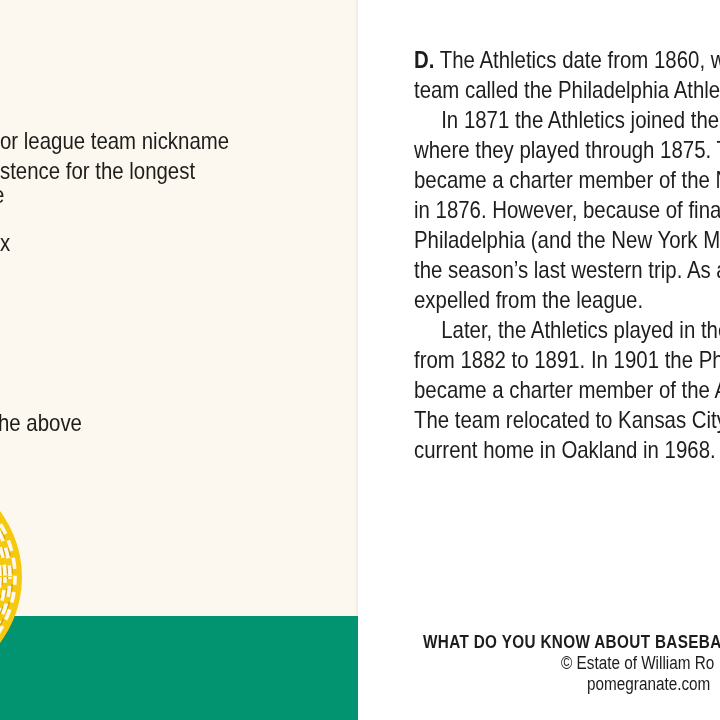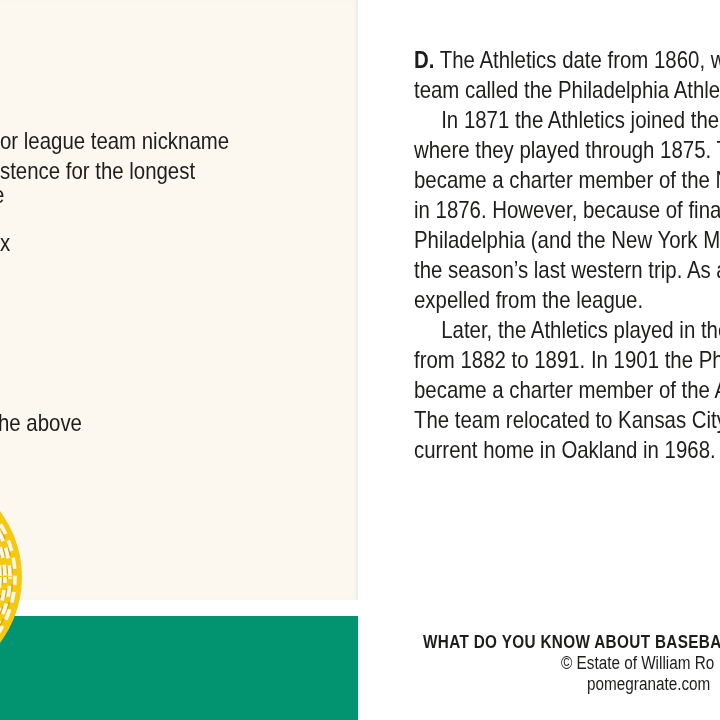--- a/index.html
+++ b/index.html
@@ -9,21 +9,21 @@
     overflow: hidden;
     background: #ffffff;
     font-family: "Liberation Sans", sans-serif;
     color: #1d1d1b;
   }
 
   
   .left-page {
     position: absolute;
     left: 0; top: 0;
-    width: 358px; height: 600px;
+    width: 358px; height: 720px;
     background: #FDF8EF;
     box-shadow: inset -3px 0 5px -3px rgba(0,0,0,0.10);
   }
   .green-band {
     position: absolute;
     left: 0; top: 616px;
     width: 358px; height: 104px;
     background: #029471;
   }
   .frag {

